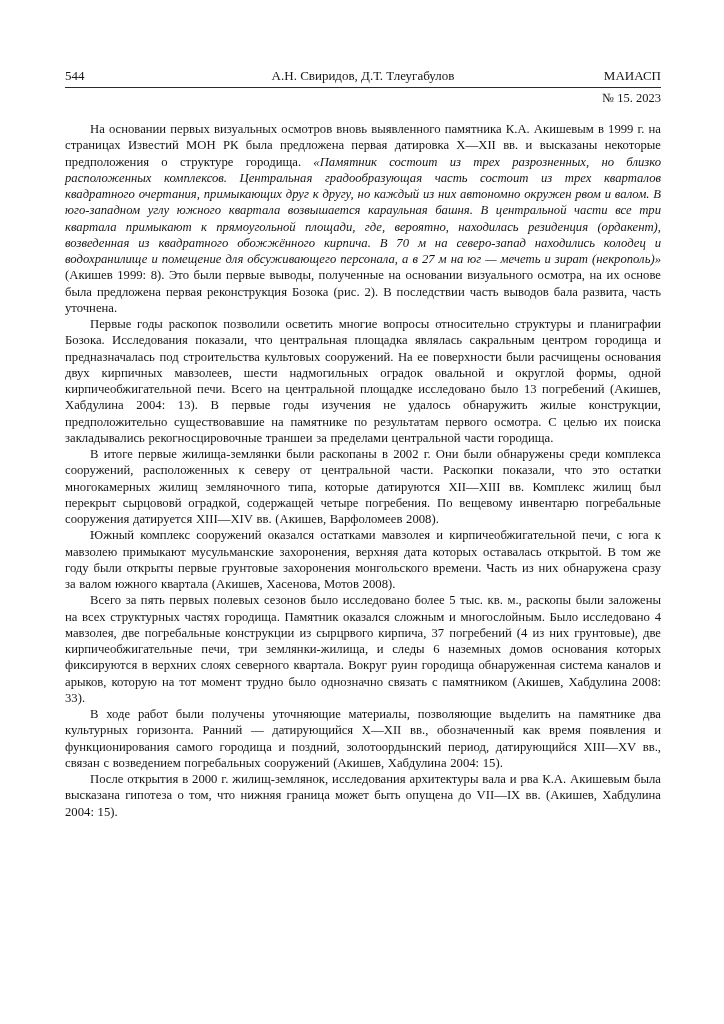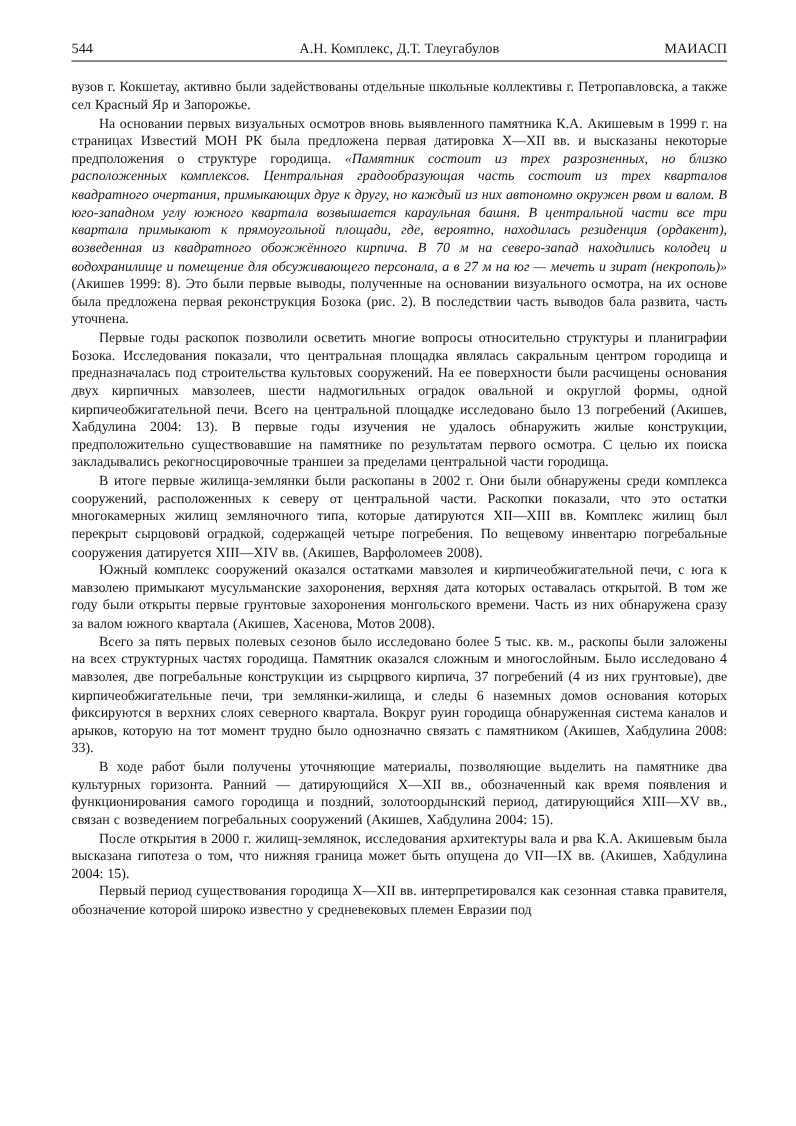--- a/index.html
+++ b/index.html
@@ -32,20 +32,21 @@
     min-width: 60px;
     text-align: left;
   }
   .header-row .running-title {
     flex: 1;
     text-align: center;
   }
   .header-row .journal-name {
     min-width: 60px;
     text-align: right;
+    margin-top: 32px;
   }
   .issue-line {
     text-align: right;
     font-size: 12.5px;
     margin-top: 3px;
   }
   main.body-text {
     margin-top: 15px;
     font-size: 12.7px;
     line-height: 16.25px;
@@ -63,30 +64,29 @@
   }
 </style>
 </head>
 <body>
 
 <div class="page">
 
   <header>
     <div class="header-row">
       <span class="page-number">544</span>
-      <span class="running-title">А.Н. Комплекс, Д.Т. Тлеугабулов</span>
+      <span class="running-title">А.Н. Свиридов, Д.Т. Тлеугабулов</span>
       <span class="journal-name">МАИАСП</span>
     </div>
+    <div class="issue-line">№ 15. 2023</div>
   </header>
 
   <main class="body-text">
-    <p class="no-indent">вузов г. Кокшетау, активно были задействованы отдельные школьные коллективы г. Петропавловска, а также сел Красный Яр и Запорожье.</p>
     <p><span>На основании первых визуальных осмотров вновь выявленного памятника К.А. Акишевым в 1999 г. на страницах Известий МОН РК была предложена первая датировка X—XII вв. и высказаны некоторые предположения о структуре городища. </span><em>«Памятник состоит из трех разрозненных, но близко расположенных комплексов. Центральная градообразующая часть состоит из трех кварталов квадратного очертания, примыкающих друг к другу, но каждый из них автономно окружен рвом и валом. В юго-западном углу южного квартала возвышается караульная башня. В центральной части все три квартала примыкают к прямоугольной площади, где, вероятно, находилась резиденция (ордакент), возведенная из квадратного обожжённого кирпича. В 70 м на северо-запад находились колодец и водохранилище и помещение для обсуживающего персонала, а в 27 м на юг — мечеть и зират (некрополь)»</em><span> (Акишев 1999: 8). Это были первые выводы, полученные на основании визуального осмотра, на их основе была предложена первая реконструкция Бозока (рис. 2). В последствии часть выводов бала развита, часть уточнена.</span></p>
     <p>Первые годы раскопок позволили осветить многие вопросы относительно структуры и планиграфии Бозока. Исследования показали, что центральная площадка являлась сакральным центром городища и предназначалась под строительства культовых сооружений. На ее поверхности были расчищены основания двух кирпичных мавзолеев, шести надмогильных оградок овальной и округлой формы, одной кирпичеобжигательной печи. Всего на центральной площадке исследовано было 13 погребений (Акишев, Хабдулина 2004: 13). В первые годы изучения не удалось обнаружить жилые конструкции, предположительно существовавшие на памятнике по результатам первого осмотра. С целью их поиска закладывались рекогносцировочные траншеи за пределами центральной части городища.</p>
     <p>В итоге первые жилища-землянки были раскопаны в 2002 г. Они были обнаружены среди комплекса сооружений, расположенных к северу от центральной части. Раскопки показали, что это остатки многокамерных жилищ земляночного типа, которые датируются XII—XIII вв. Комплекс жилищ был перекрыт сырцововй оградкой, содержащей четыре погребения. По вещевому инвентарю погребальные сооружения датируется XIII—XIV вв. (Акишев, Варфоломеев 2008).</p>
     <p>Южный комплекс сооружений оказался остатками мавзолея и кирпичеобжигательной печи, с юга к мавзолею примыкают мусульманские захоронения, верхняя дата которых оставалась открытой. В том же году были открыты первые грунтовые захоронения монгольского времени. Часть из них обнаружена сразу за валом южного квартала (Акишев, Хасенова, Мотов 2008).</p>
     <p>Всего за пять первых полевых сезонов было исследовано более 5 тыс. кв. м., раскопы были заложены на всех структурных частях городища. Памятник оказался сложным и многослойным. Было исследовано 4 мавзолея, две погребальные конструкции из сырцрвого кирпича, 37 погребений (4 из них грунтовые), две кирпичеобжигательные печи, три землянки-жилища, и следы 6 наземных домов основания которых фиксируются в верхних слоях северного квартала. Вокруг руин городища обнаруженная система каналов и арыков, которую на тот момент трудно было однозначно связать с памятником (Акишев, Хабдулина 2008: 33).</p>
     <p>В ходе работ были получены уточняющие материалы, позволяющие выделить на памятнике два культурных горизонта. Ранний — датирующийся X—XII вв., обозначенный как время появления и функционирования самого городища и поздний, золотоордынский период, датирующийся XIII—XV вв., связан с возведением погребальных сооружений (Акишев, Хабдулина 2004: 15).</p>
     <p>После открытия в 2000 г. жилищ-землянок, исследования архитектуры вала и рва К.А. Акишевым была высказана гипотеза о том, что нижняя граница может быть опущена до VII—IX вв. (Акишев, Хабдулина 2004: 15).</p>
-    <p>Первый период существования городища X—XII вв. интерпретировался как сезонная ставка правителя, обозначение которой широко известно у средневековых племен Евразии под</p>
   </main>
 
 </div>
 
 </body></html>

